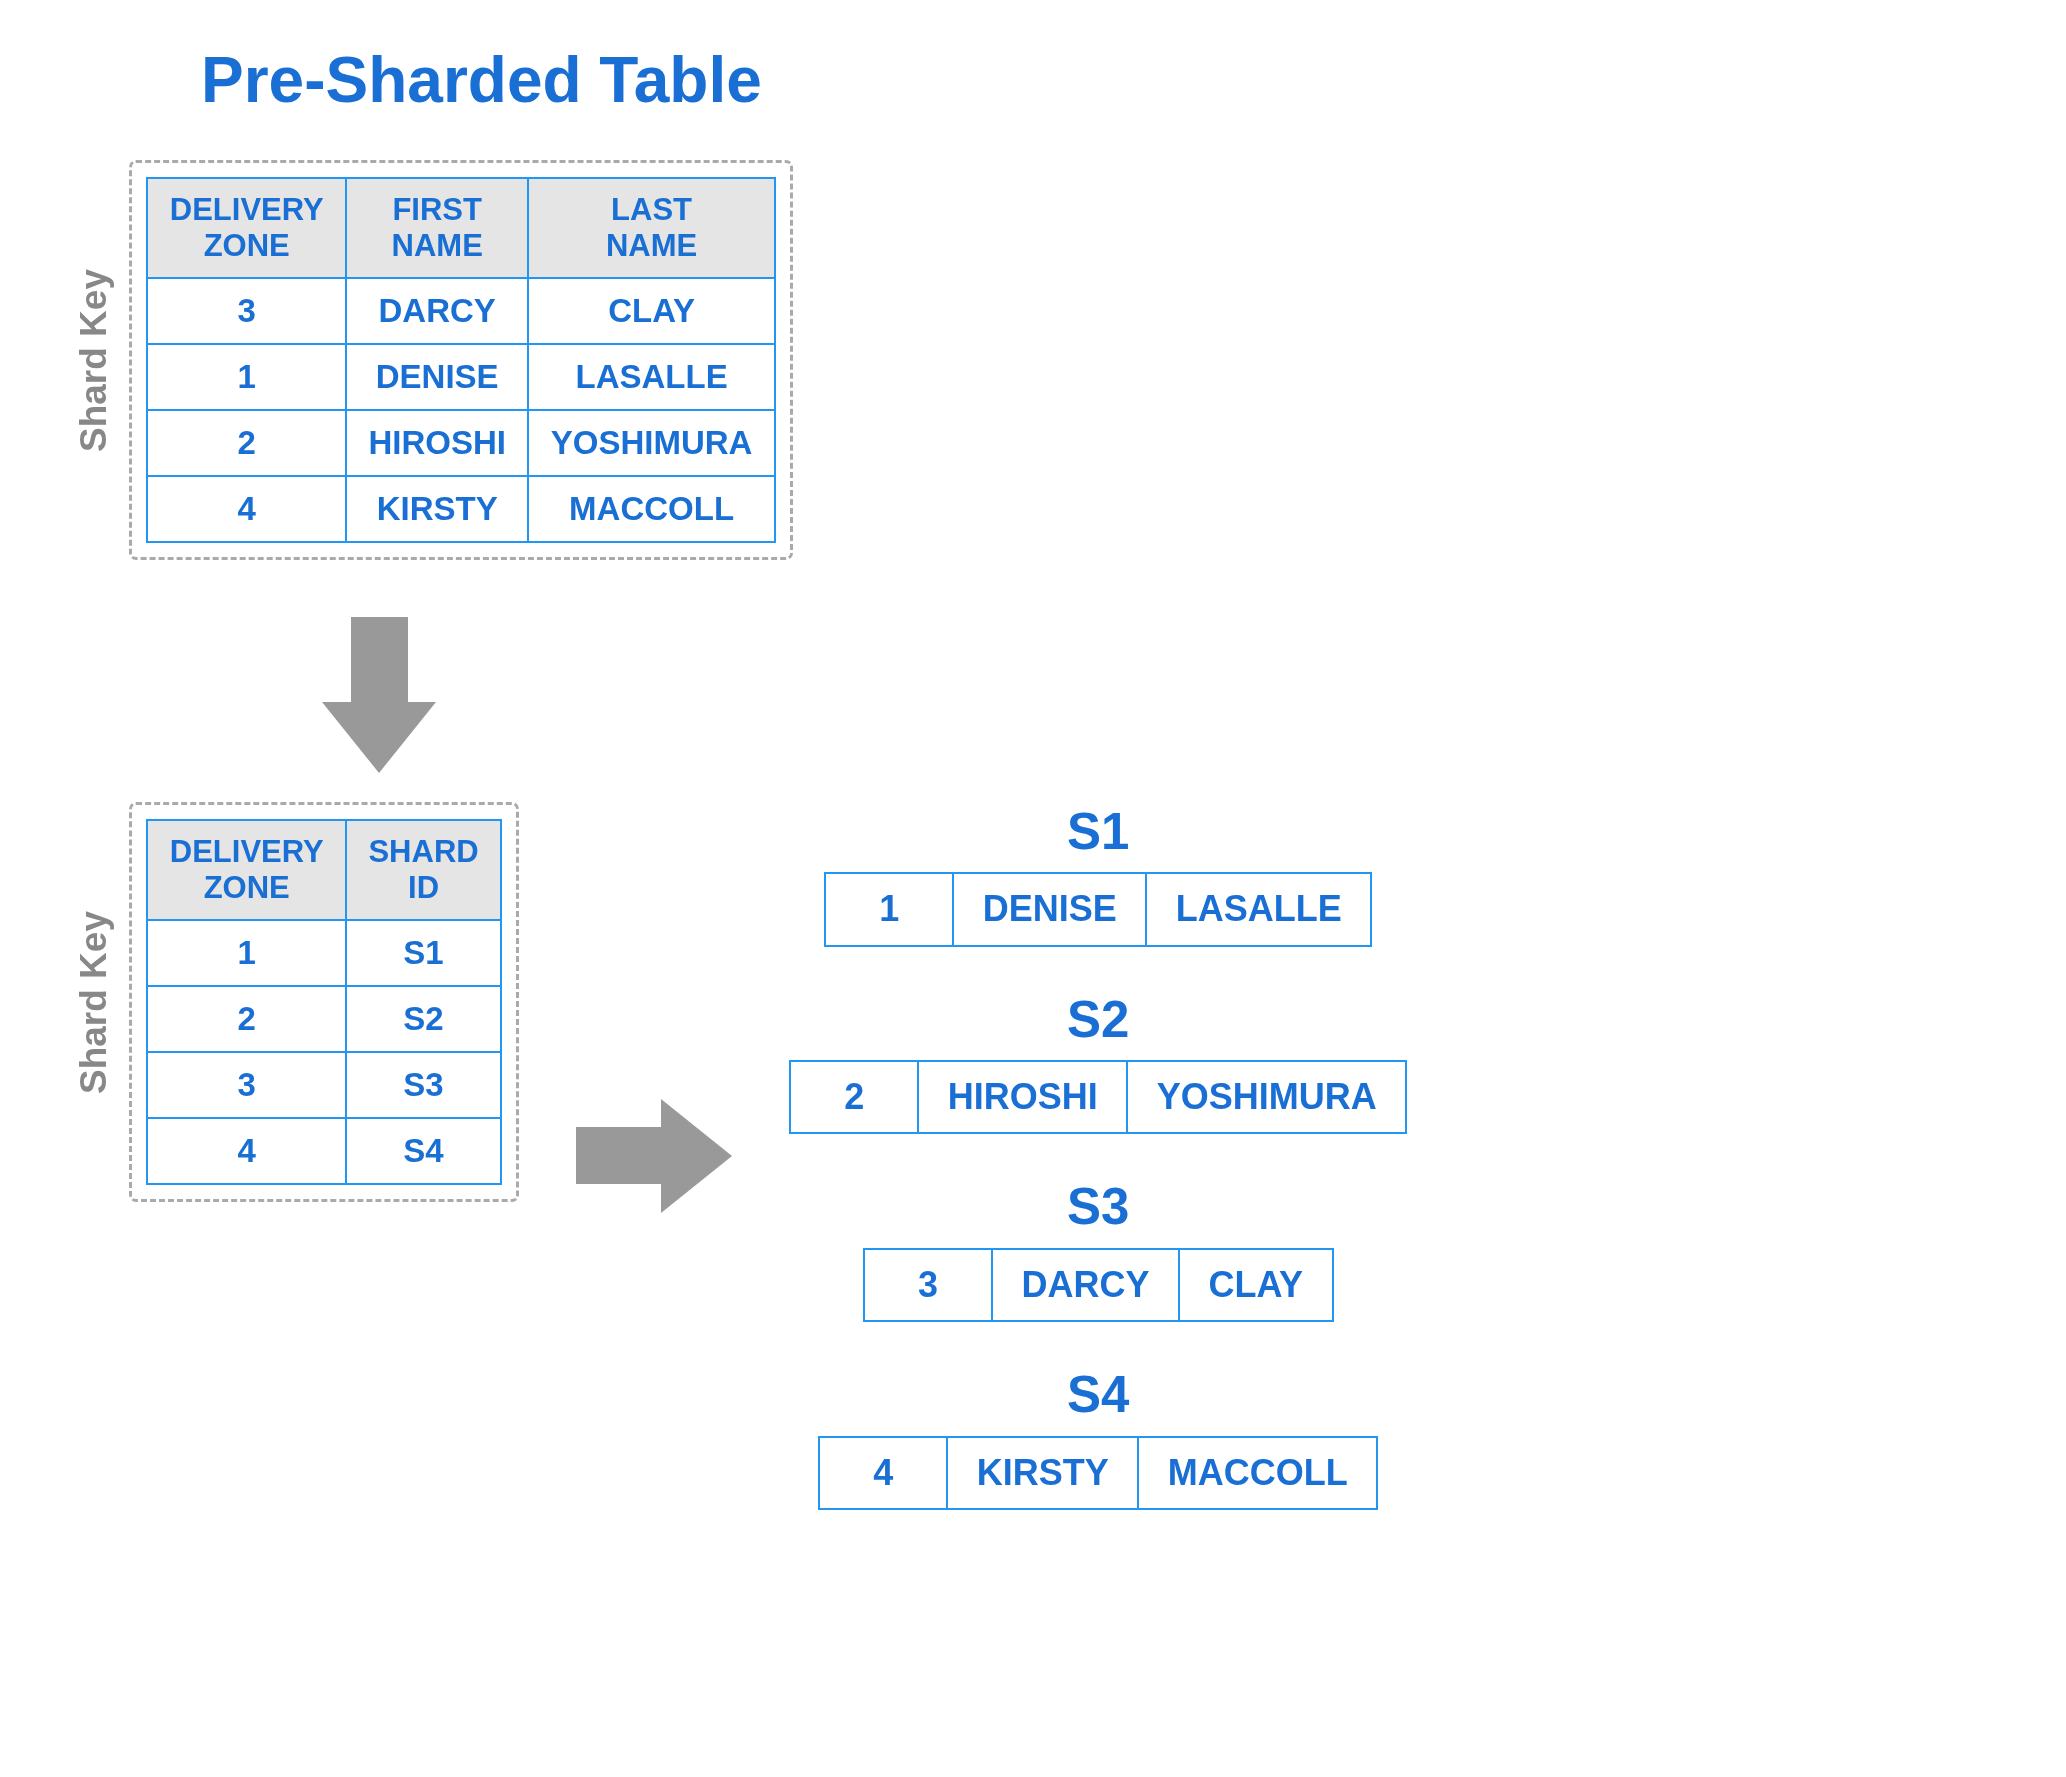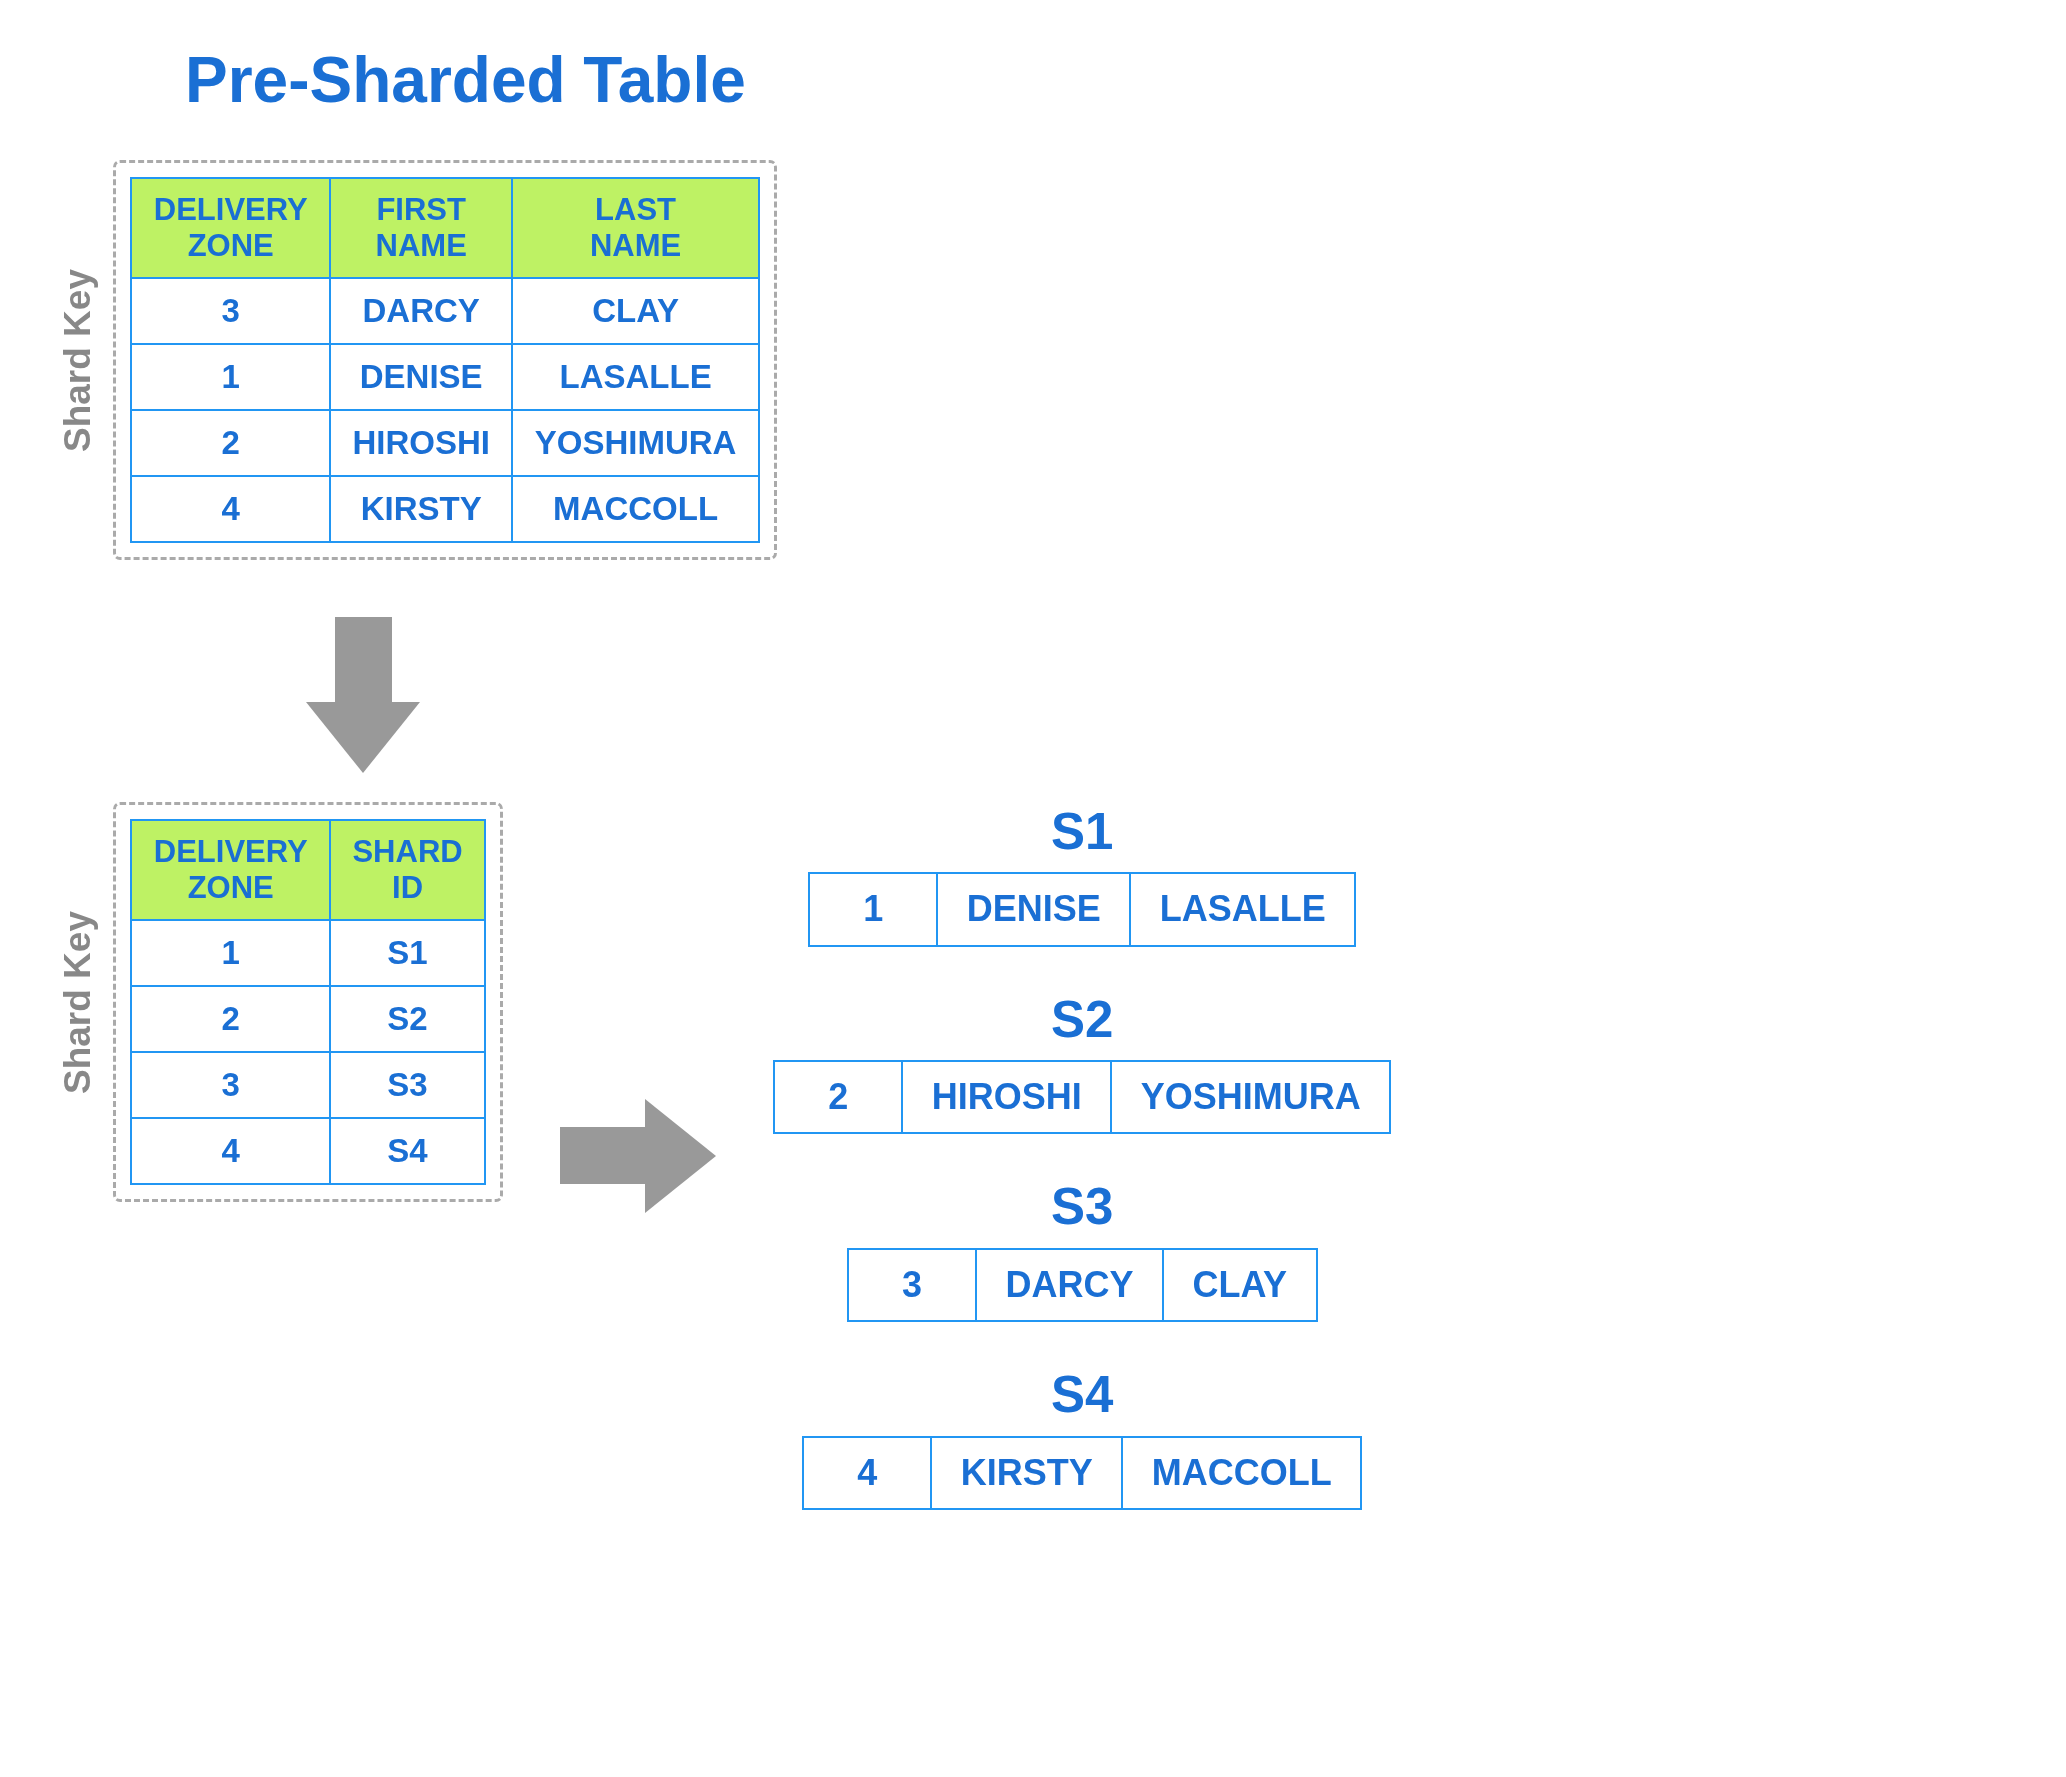--- a/index.html
+++ b/index.html
@@ -10,21 +10,21 @@
       width: 2066px;
       height: 1778px;
       position: relative;
       overflow: hidden;
     }
 
     .page-container {
       width: 100%;
       height: 100%;
       position: relative;
-      padding: 43px 57px;
+      padding: 43px 73px;
     }
 
     
     .main-title {
       font-size: 64px;
       font-weight: bold;
       color: #1a6fd4;
       margin-left: 128px;
       margin-bottom: 43px;
     }
@@ -65,21 +65,21 @@
       border: 2.1px solid #2196F3;
       padding: 13px 21.4px;
       text-align: center;
       font-weight: bold;
       color: #1a6fd4;
       font-size: 33px;
     }
 
     .data-table th {
       font-size: 31px;
-      background: #bef264;
+      background: #e5e5e5;
     }
 
     
     .dashed-right {
       border-right: 2.8px dashed #aaaaaa !important;
     }
 
     
     .arrow-down-container {
       display: flex;

